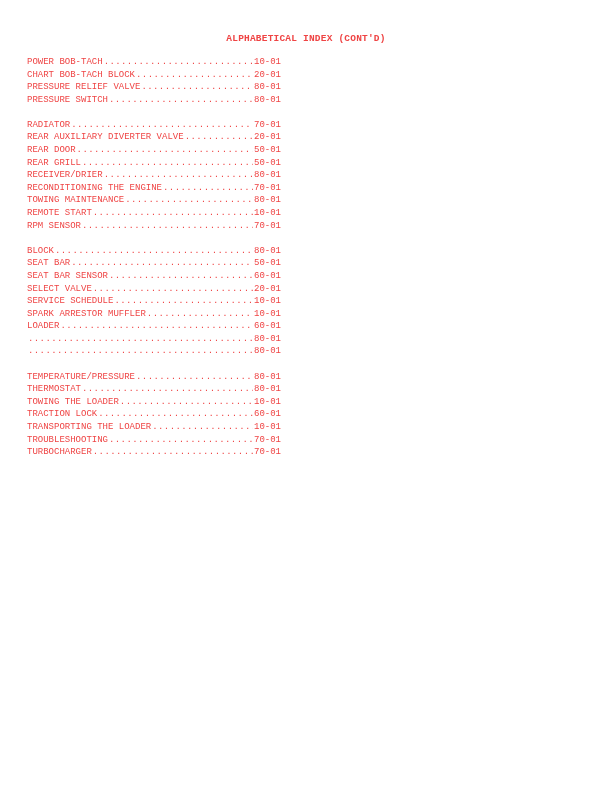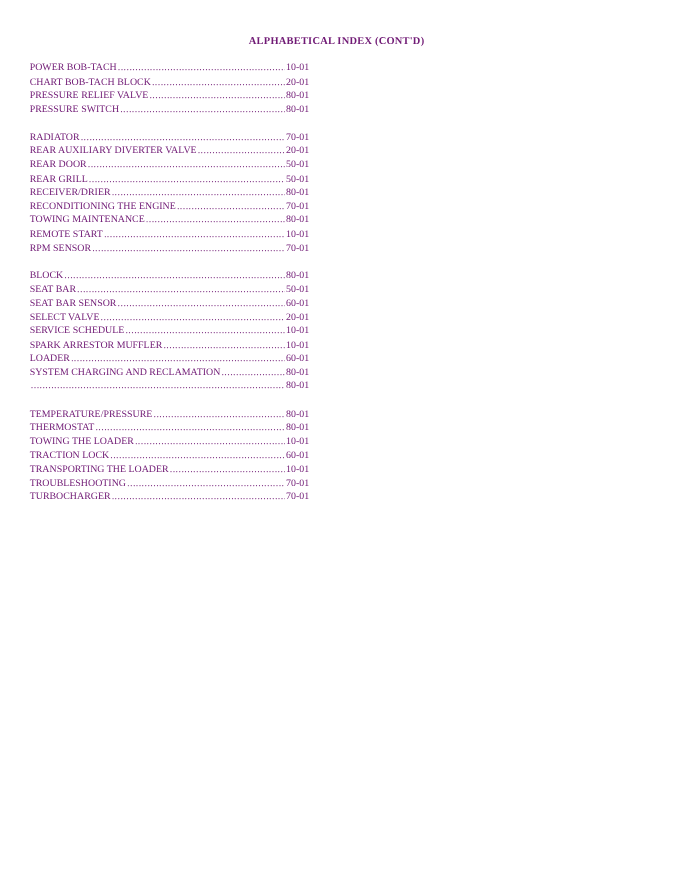--- a/index.html
+++ b/index.html
@@ -5,22 +5,22 @@
   html, body {
     margin: 0;
     padding: 0;
     background: #ffffff;
   }
   .page {
     position: relative;
     width: 612px;
     height: 563px;
     background: #ffffff;
-    font-family: Liberation Serif, serif;
-    color: #701a75;
+    font-family: Liberation Mono, monospace;
+    color: #ef4444;
     box-sizing: border-box;
     overflow: hidden;
   }
   .doc-title {
     padding-top: 33px;
     text-align: center;
     font-size: 9.5px;
     font-weight: bold;
     letter-spacing: 0.2px;
   }
@@ -164,21 +164,20 @@
           <span class="entry-title">SPARK ARRESTOR MUFFLER</span>
           <span class="dot-leader"></span>
           <span class="entry-page">10-01</span>
         </div>
         <div class="index-row">
           <span class="entry-title">LOADER</span>
           <span class="dot-leader"></span>
           <span class="entry-page">60-01</span>
         </div>
         <div class="index-row">
-          <span class="entry-title">SYSTEM CHARGING AND RECLAMATION</span>
           <span class="dot-leader"></span>
           <span class="entry-page">80-01</span>
         </div>
         <div class="index-row">
           <span class="dot-leader"></span>
           <span class="entry-page">80-01</span>
         </div>
       </div>
       <div class="index-group">
         <div class="index-row">

